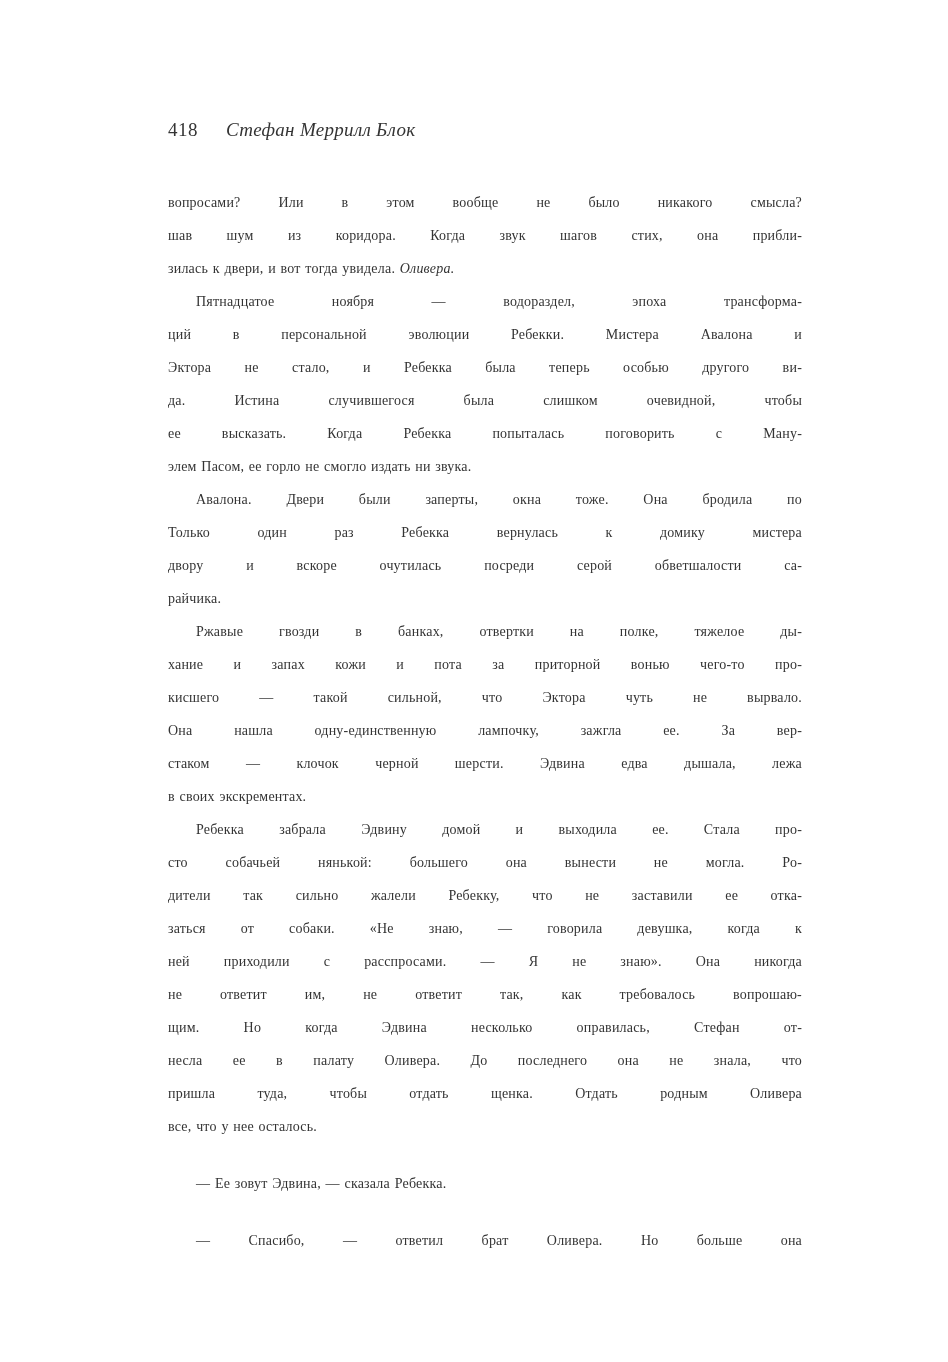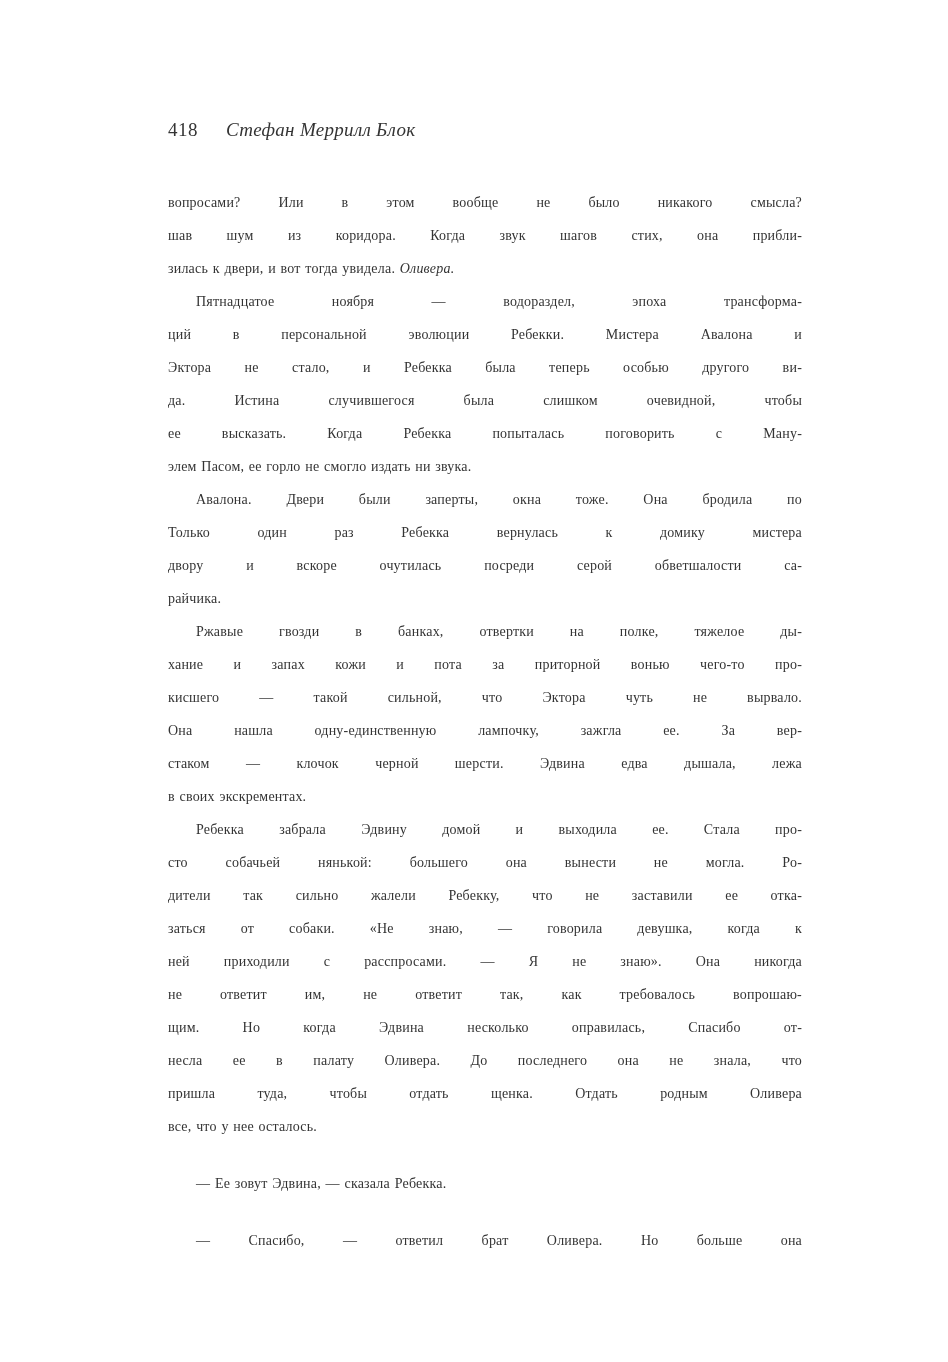--- a/index.html
+++ b/index.html
@@ -89,21 +89,21 @@
         <div class="line just"><span>стаком — клочок черной шерсти. Эдвина едва дышала, лежа</span></div>
         <div class="line"><span>в своих экскрементах.</span></div>
       </div>
       <div class="paragraph indent">
         <div class="line just"><span>Ребекка забрала Эдвину домой и выходила ее. Стала про-</span></div>
         <div class="line just"><span>сто собачьей нянькой: большего она вынести не могла. Ро-</span></div>
         <div class="line just"><span>дители так сильно жалели Ребекку, что не заставили ее отка-</span></div>
         <div class="line just"><span>заться от собаки. «Не знаю, — говорила девушка, когда к</span></div>
         <div class="line just"><span>ней приходили с расспросами. — Я не знаю». Она никогда</span></div>
         <div class="line just"><span>не ответит им, не ответит так, как требовалось вопрошаю-</span></div>
-        <div class="line just"><span>щим. Но когда Эдвина несколько оправилась, Спасибо от-</span></div>
+        <div class="line just"><span>щим. Но когда Эдвина несколько оправилась, Стефан от-</span></div>
         <div class="line just"><span>несла ее в палату Оливера. До последнего она не знала, что</span></div>
         <div class="line just"><span>пришла туда, чтобы отдать щенка. Отдать родным Оливера</span></div>
         <div class="line"><span>все, что у нее осталось.</span></div>
       </div>
       <div class="paragraph indent spaced">
         <div class="line"><span>— Ее зовут Эдвина, — сказала Ребекка.</span></div>
       </div>
       <div class="paragraph indent spaced">
         <div class="line just"><span>— Спасибо, — ответил брат Оливера. Но больше она</span></div>
       </div>

